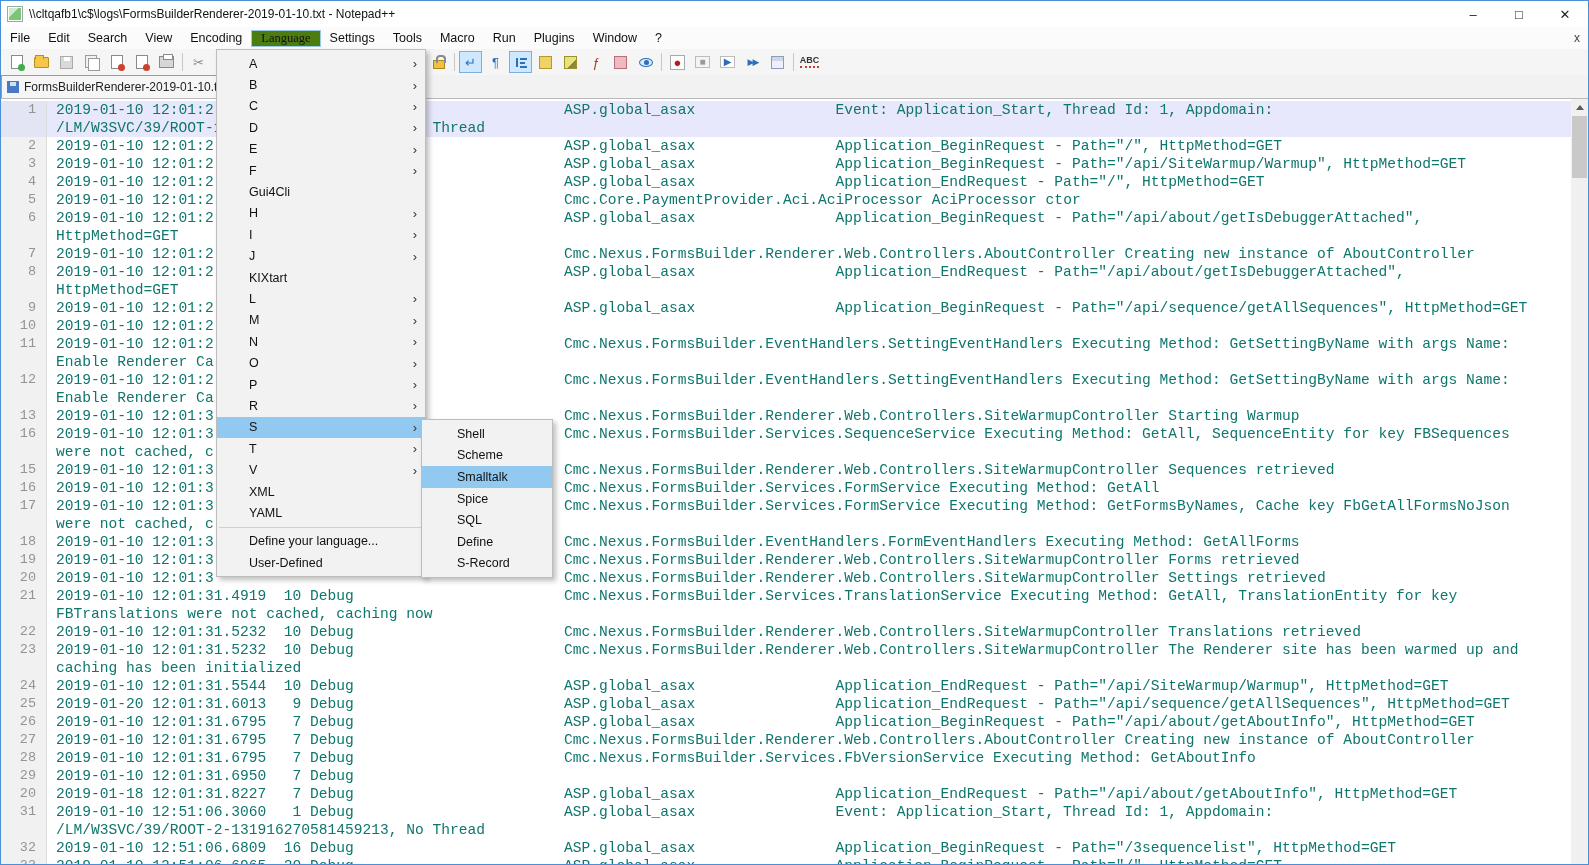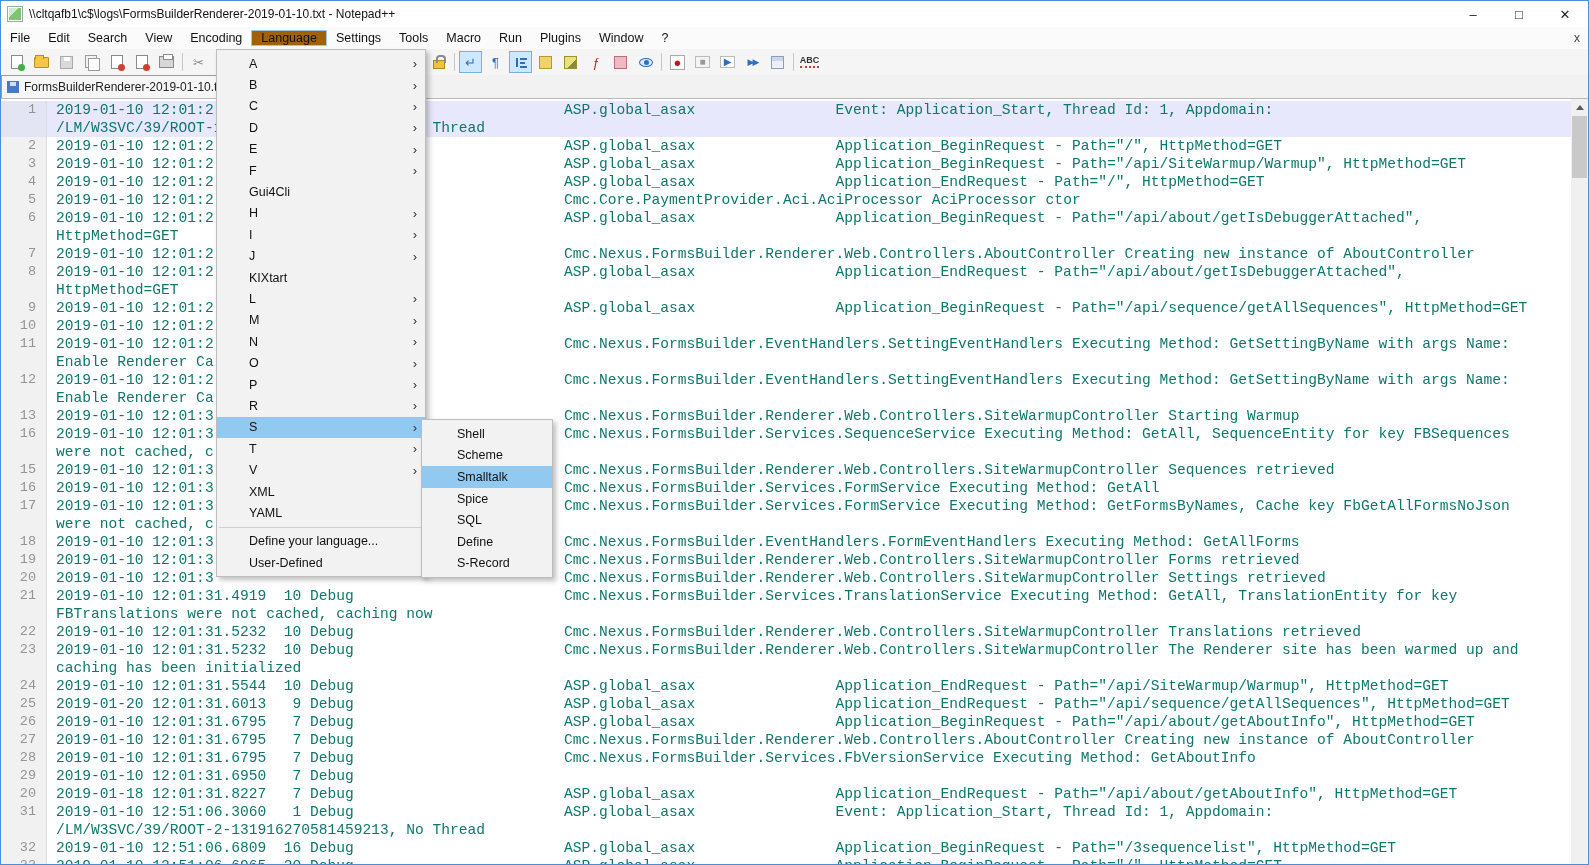--- a/index.html
+++ b/index.html
@@ -11,21 +11,21 @@
   #titlebar { position:absolute; left:0; top:0; right:0; height:26px; background:#fff; display:flex; align-items:center; }
   #app-icon { width:16px; height:16px; margin:0 6px 0 6px; position:relative; background:#fff; border:1px solid #9aa; }
   #app-icon::before { content:""; position:absolute; left:1px; top:1px; right:1px; bottom:1px; background:linear-gradient(135deg,#cfe8cf 0 40%,#7cc576 40% 100%); }
   #title-text { font-size:12px; color:#111; white-space:nowrap; }
   #win-controls { margin-left:auto; display:flex; height:26px; }
   .win-btn { width:46px; height:26px; display:flex; align-items:center; justify-content:center; font-size:13px; color:#222; cursor:default; }
 
   
   #menubar { position:absolute; left:0; top:26px; right:0; height:22px; background:#fbfbfb; display:flex; align-items:center; font-size:12.5px; color:#111; }
   .menu-item { padding:0 9px; display:flex; align-items:center; cursor:default; }
-  .menu-item.active { background:#a16207; border:1px solid #9bc7e8; }
+  .menu-item.active { background:#4d7c0f; border:1px solid #9bc7e8;font-family:Liberation Serif, serif; }
   #menubar-close-doc { margin-left:auto; width:22px; display:flex; align-items:center; justify-content:center; color:#444; font-size:12px; }
 
   
   #toolbar { position:absolute; left:0; top:48px; right:0; height:26px; background:#f5f5f5; display:flex; align-items:center; padding-left:3px; }
   .tb { width:23px; height:22px; margin:0 1px; display:flex; align-items:center; justify-content:center; position:relative; border:1px solid transparent; }
   .tb.toggled { background:#cde8ff; border:1px solid #7ab0dd; }
   .tb-sep { width:1px; height:18px; background:#c8c8c8; margin:0 3px; }
   #toolbar-right { position:absolute; left:425px; top:1px; display:flex; align-items:center; height:24px; }
   
   .i-page { width:12px; height:14px; background:#fff; border:1px solid #8a8a8a; position:relative; }

